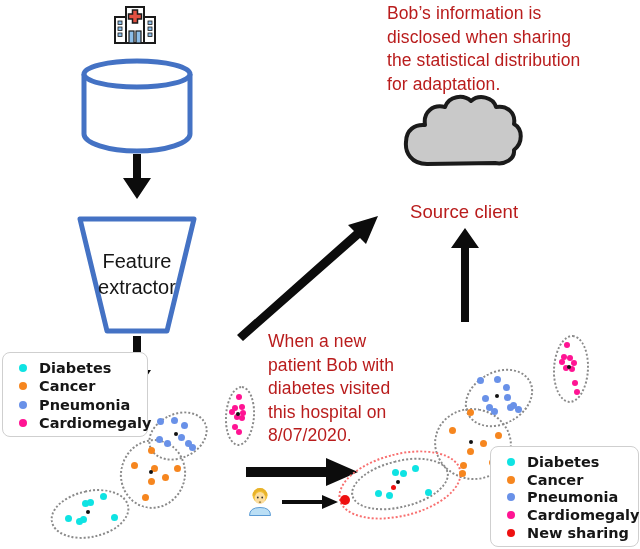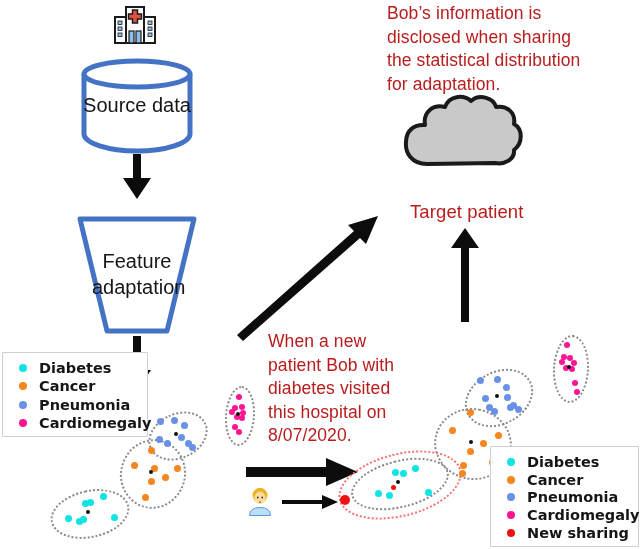--- a/index.html
+++ b/index.html
@@ -11,21 +11,21 @@
   .annotation{
     position:absolute;white-space:pre-line;font-size:17.5px;line-height:23.5px;
     color:#b91c1c;letter-spacing:0.1px;
   }
   .shape-label{
     position:absolute;left:0;right:0;text-align:center;font-size:20px;color:#161616;
   }
   .arrow{position:absolute;}
   .arrow polygon{fill:#0c0c0c;}
   .legend{
-    position:absolute;background:#ffffff;border:1px solid #cfcfcf;border-radius:1px;
+    position:absolute;background:#ffffff;border:1px solid #cfcfcf;border-radius:8px;
     box-sizing:border-box;padding:6px 10px 4px 8px;z-index:40;
     display:flex;flex-direction:column;justify-content:space-around;
   }
   .legend-item{display:flex;align-items:center;gap:12px;}
   .legend-dot{width:8px;height:8px;border-radius:50%;flex:0 0 auto;margin-left:8px;}
   .legend-label{
     font-family:"DejaVu Sans",sans-serif;font-weight:bold;font-size:14.5px;color:#161616;
     white-space:nowrap;
   }
   .cluster{
@@ -56,32 +56,31 @@
       <rect x="17" y="27" width="5" height="12" fill="#8DBEE8" stroke="#1a1a1a" stroke-width="1.2"></rect>
       <rect x="24" y="27" width="5" height="12" fill="#8DBEE8" stroke="#1a1a1a" stroke-width="1.2"></rect>
     </svg>
   </div>
 
   <div class="abs" style="left:78px;top:58px;width:118px;height:96px;">
     <svg width="118" height="96" viewBox="0 0 118 96">
       <path d="M6 16 V76 C6 85 30 93 59 93 C88 93 112 85 112 76 V16" fill="#ffffff" stroke="#4472C4" stroke-width="5"></path>
       <ellipse cx="59" cy="16" rx="53" ry="13" fill="#ffffff" stroke="#4472C4" stroke-width="5"></ellipse>
     </svg>
-    <div class="shape-label" style="top:36px;">Source data</div>
   </div>
 
   <svg class="arrow" style="left:122px;top:154px;" width="30" height="46" viewBox="0 0 30 46">
     <polygon points="11,0 19,0 19,24 29,24 15,45 1,24 11,24"></polygon>
   </svg>
 
   <div class="abs" style="left:77px;top:216px;width:120px;height:118px;">
     <svg width="120" height="118" viewBox="0 0 120 118">
       <polygon points="3,3 117,3 90,115 30,115" fill="#ffffff" stroke="#4472C4" stroke-width="5" stroke-linejoin="round"></polygon>
     </svg>
-    <div class="shape-label" style="top:32px;left:15px;right:15px;line-height:26px;">Feature adaptation</div>
+    <div class="shape-label" style="top:32px;left:15px;right:15px;line-height:26px;">Feature extractor</div>
   </div>
 
   <svg class="arrow" style="left:122px;top:336px;" width="30" height="56" viewBox="0 0 30 56">
     <polygon points="11,0 19,0 19,34 29,34 15,55 1,34 11,34"></polygon>
   </svg>
 
   <svg class="arrow" style="left:230px;top:200px;" width="170" height="148" viewBox="0 0 170 148">
     <polygon points="7,135 124,31 118,25 148,16 136,44 130,38 13,141"></polygon>
   </svg>
 
@@ -93,21 +92,21 @@
     <svg width="122" height="80" viewBox="0 0 122 80">
       <path d="M25 74 C 9 74 3 62 4 52 C 4 40 13 34 23 35 C 21 22 31 14 43 17 C 47 6 61 4 69 11 C 77 4 91 7 94 17 C 105 15 114 23 112 34 C 121 39 121 53 112 60 C 113 69 103 75 93 73 Z" fill="#C9C9C9" stroke="#1a1a1a" stroke-width="4" stroke-linejoin="round"></path>
     </svg>
   </div>
 
   <div class="annotation" style="left:387px;top:2px;width:252px;">Bob’s information is
 disclosed when sharing
 the statistical distribution
 for adaptation.</div>
 
-  <div class="annotation" style="left:410px;top:200px;width:130px;font-size:18.5px;">Target patient</div>
+  <div class="annotation" style="left:410px;top:200px;width:130px;font-size:18.5px;">Source client</div>
 
   <div class="annotation" style="left:268px;top:330px;width:160px;">When a new
 patient Bob with
 diabetes visited
 this hospital on
 8/07/2020.</div>
 
   <svg class="arrow" style="left:246px;top:456px;" width="114" height="32" viewBox="0 0 114 32">
     <polygon points="0,11 80,11 80,2 112,16 80,30 80,21 0,21"></polygon>
   </svg>

